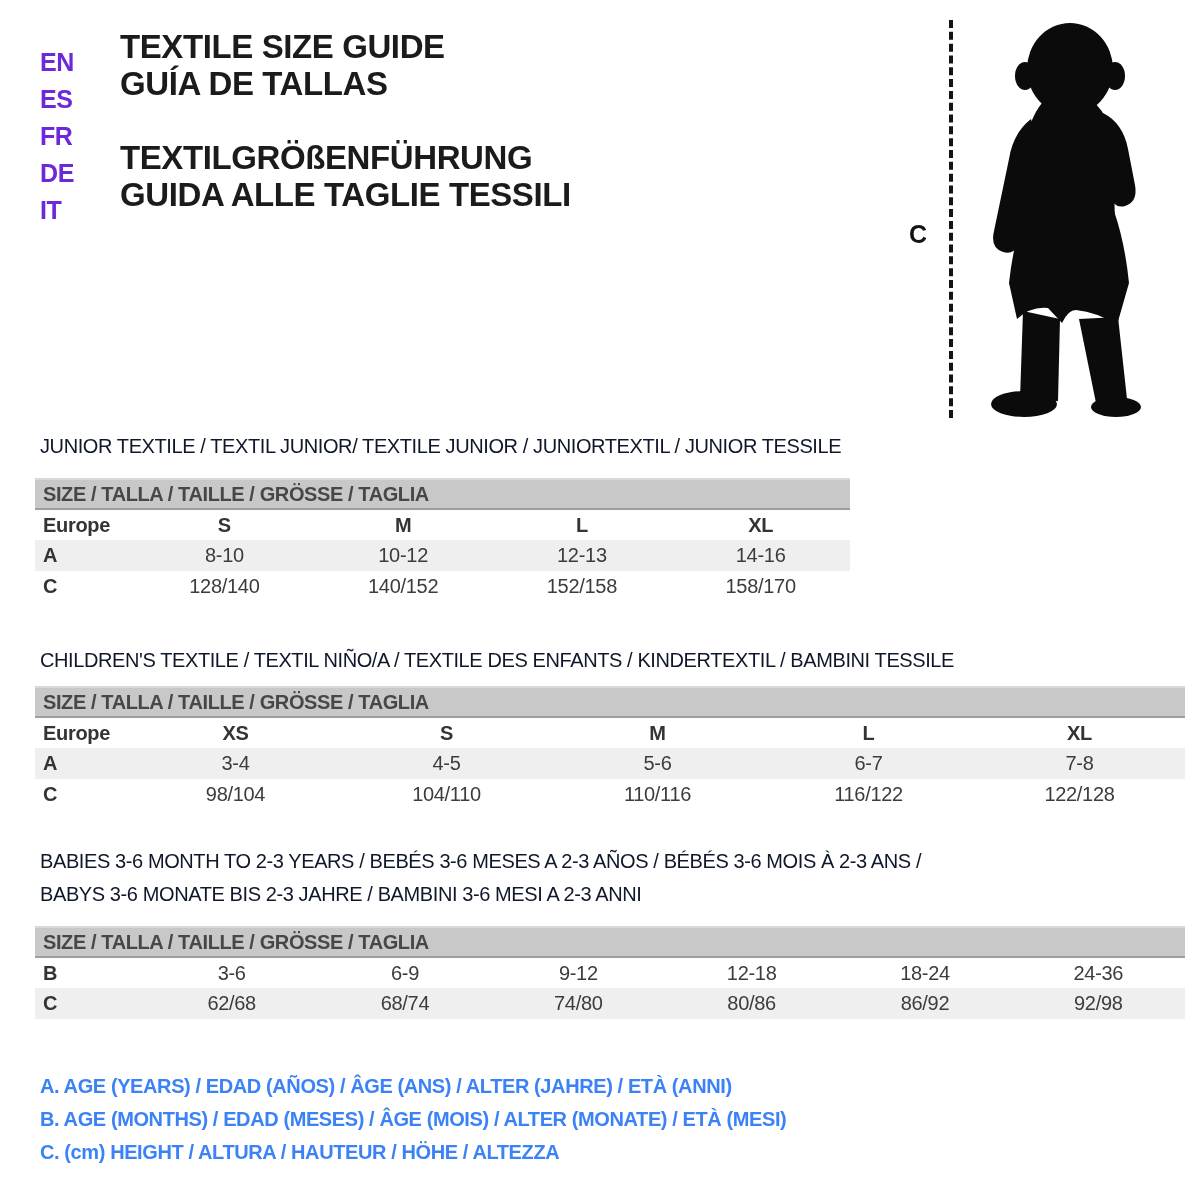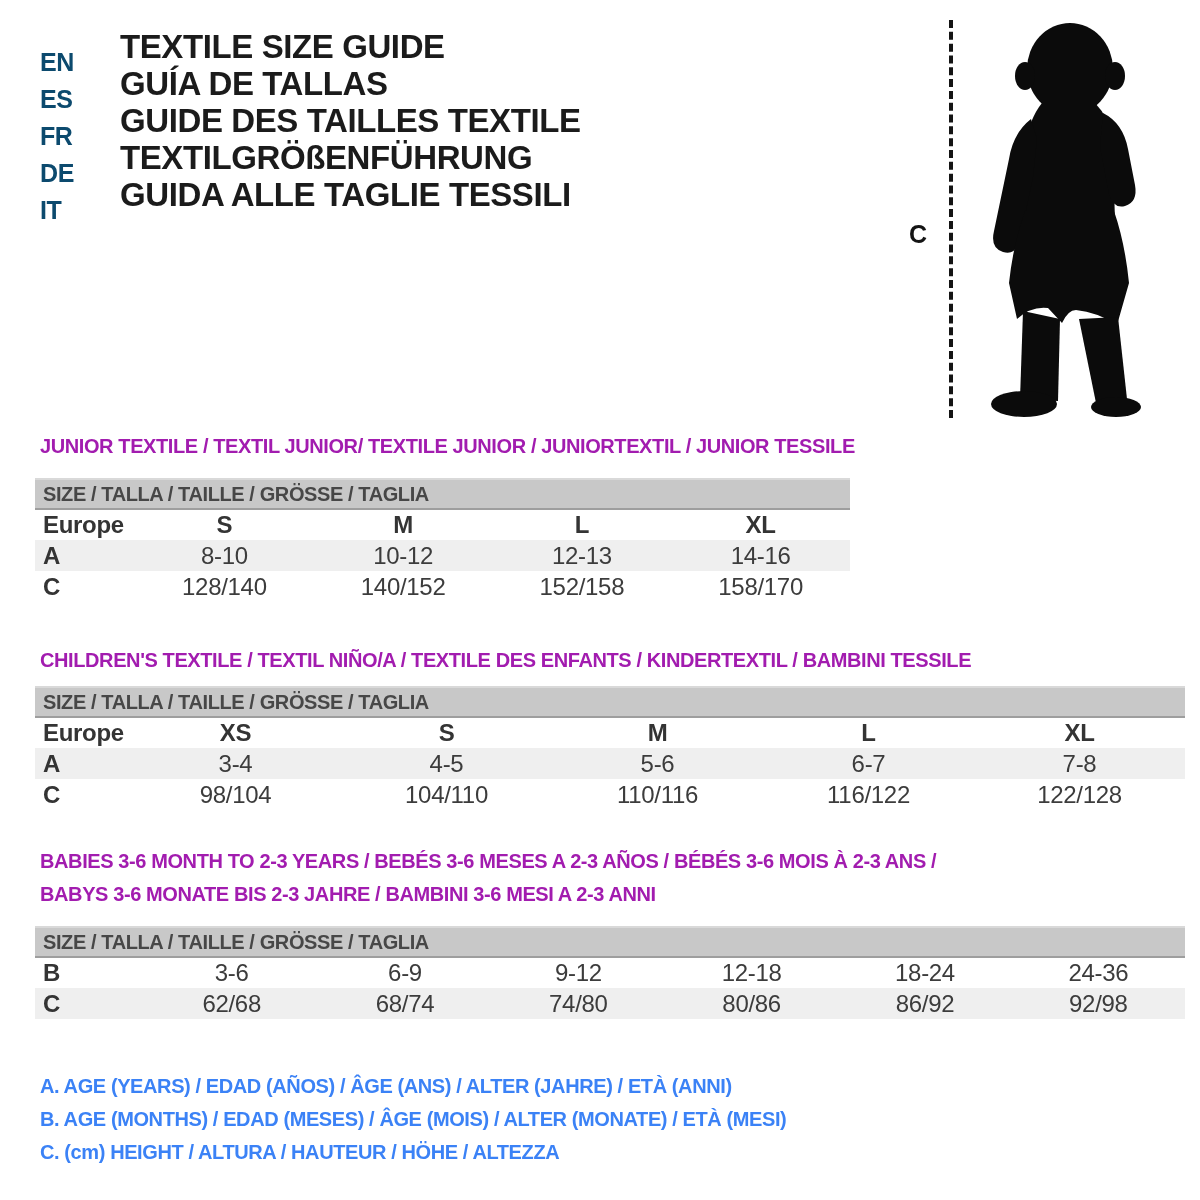--- a/index.html
+++ b/index.html
@@ -6,52 +6,52 @@
   html,body { background:#ffffff; }
   .page {
     position:relative; width:1200px; height:1200px; background:#ffffff;
     font-family:"Liberation Sans", sans-serif; color:#222; overflow:hidden;
   }
 
   
   .lang-block { position:absolute; left:40px; top:28px; }
   .lang-row { display:flex; align-items:center; height:37px; }
   .lang-code {
-    width:80px; font-weight:700; font-size:25px; letter-spacing:-0.4px; color:#0c4a6e;margin-top:31px;
+    width:80px; font-weight:700; font-size:25px; letter-spacing:-0.4px; color:#6d28d9;margin-top:31px;
   }
   .lang-title {
     font-weight:700; font-size:33px; letter-spacing:-0.4px; color:#1b1b1b; white-space:nowrap;
   }
 
   
   .figure { position:absolute; left:895px; top:12px; width:290px; height:415px; }
   .height-line {
     position:absolute; left:54px; top:8px; height:398px; width:0;
     border-left:4px dashed #141414;
   }
   .height-label {
     position:absolute; left:14px; top:208px; font-weight:700; font-size:25px; color:#141414;
   }
   .silhouette { position:absolute; left:72px; top:6px; }
 
   
   .sec-title {
-    position:absolute; left:40px; font-weight:700; font-size:20px;
-    letter-spacing:-0.4px; color:#a21caf; white-space:pre-line; line-height:33px;
+    position:absolute; left:40px; font-weight:400; font-size:20px;
+    letter-spacing:-0.4px; color:#0f172a; white-space:pre-line; line-height:33px;
   }
 
   
   .size-table { position:absolute; left:35px; border-collapse:collapse; table-layout:fixed; }
   .size-table th {
     background:#c8c8c8; color:#474747; text-align:left; font-weight:700;
     font-size:20px; letter-spacing:-0.4px; height:30px; padding:0 0 0 8px;
     border-top:2px solid #d9d9d9; border-bottom:2px solid #9e9e9e;
   }
   .size-table td {
-    height:31px; font-size:24px; letter-spacing:-0.3px; color:#3c3c3c;
+    height:31px; font-size:20px; letter-spacing:-0.3px; color:#3c3c3c;
     text-align:center; vertical-align:middle;margin-left:36px;
   }
   .size-table td.lbl { text-align:left; padding-left:8px; }
   .size-table tr.hdr td { font-weight:700; color:#343434; }
   .size-table tr.stripe td { background:#efefef; }
   .size-table tr td.lbl { font-weight:700; color:#343434; }
 
   
   .legend { position:absolute; left:40px; top:1070px; }
   .legend-line {
@@ -68,21 +68,20 @@
     <div class="lang-row">
       <span class="lang-code">EN</span>
       <span class="lang-title">TEXTILE SIZE GUIDE</span>
     </div>
     <div class="lang-row">
       <span class="lang-code">ES</span>
       <span class="lang-title">GUÍA DE TALLAS</span>
     </div>
     <div class="lang-row">
       <span class="lang-code">FR</span>
-      <span class="lang-title">GUIDE DES TAILLES TEXTILE</span>
     </div>
     <div class="lang-row">
       <span class="lang-code">DE</span>
       <span class="lang-title">TEXTILGRÖßENFÜHRUNG</span>
     </div>
     <div class="lang-row">
       <span class="lang-code">IT</span>
       <span class="lang-title">GUIDA ALLE TAGLIE TESSILI</span>
     </div>
   </div>

